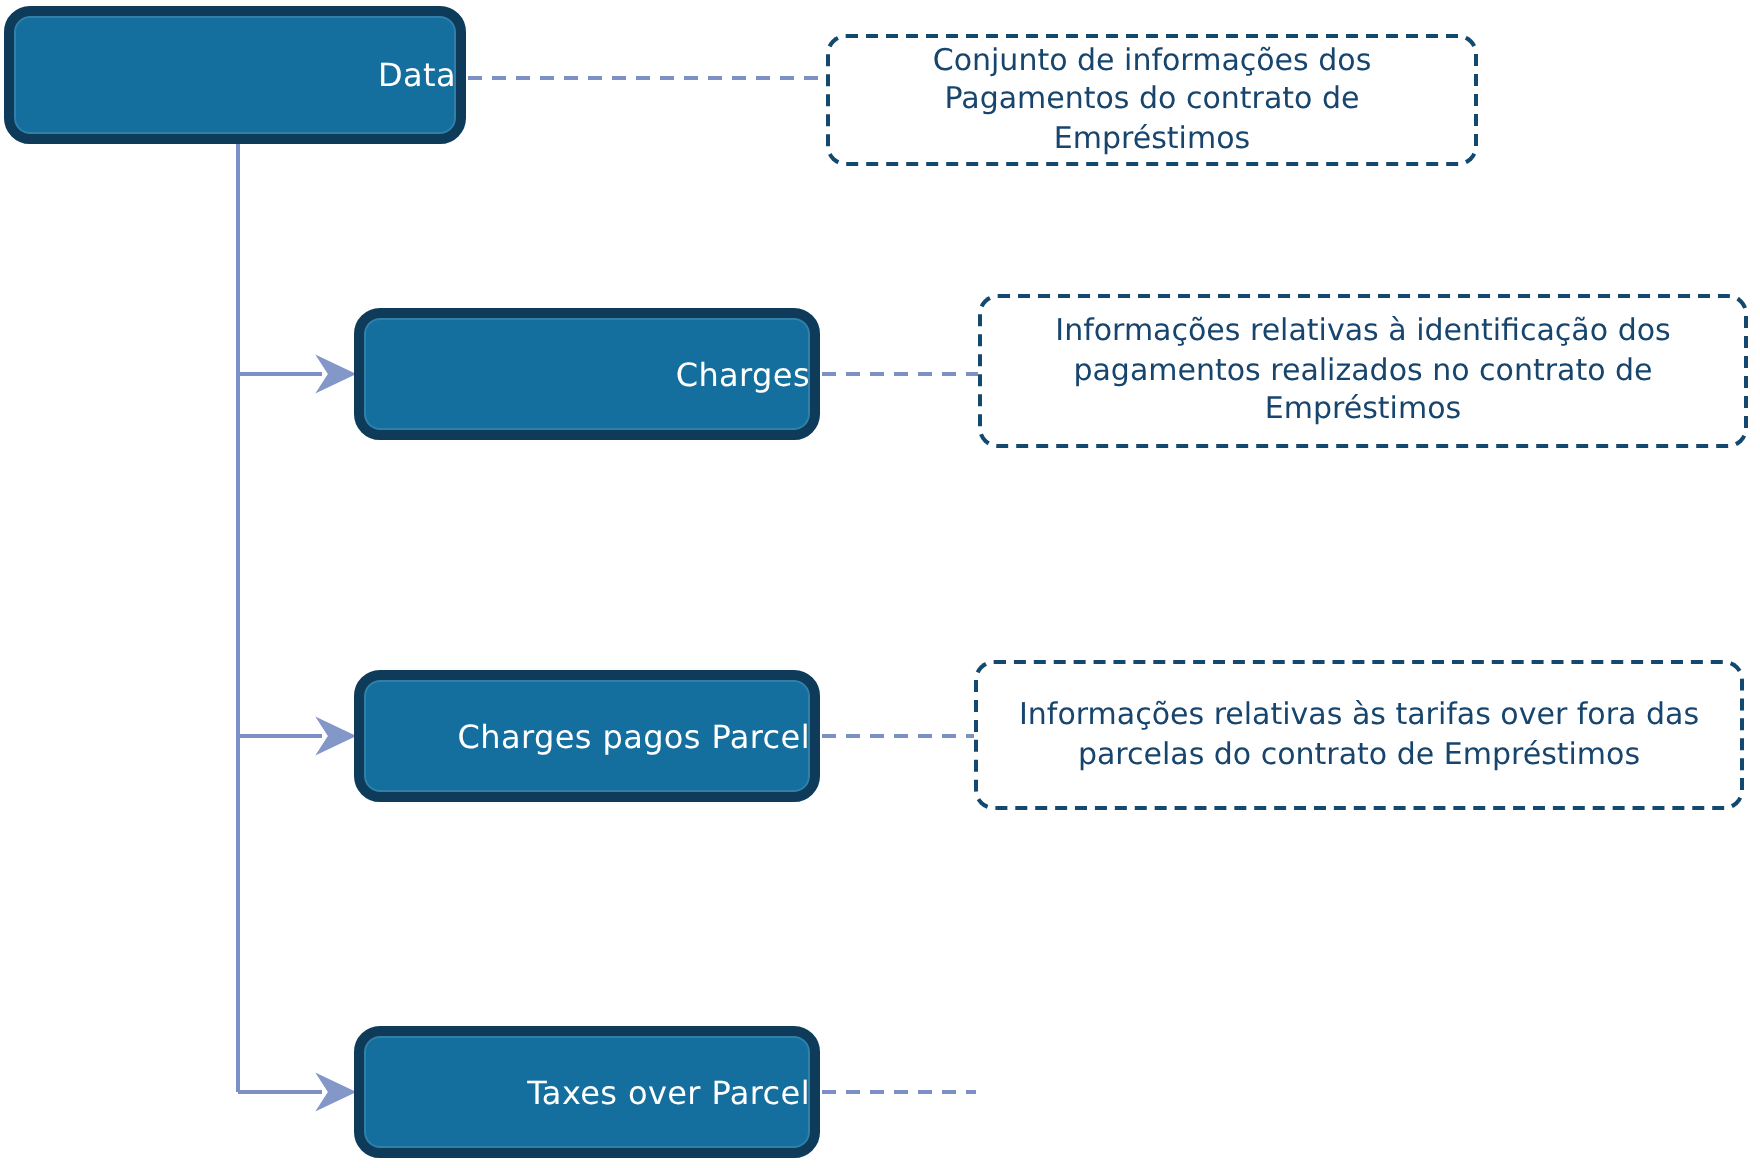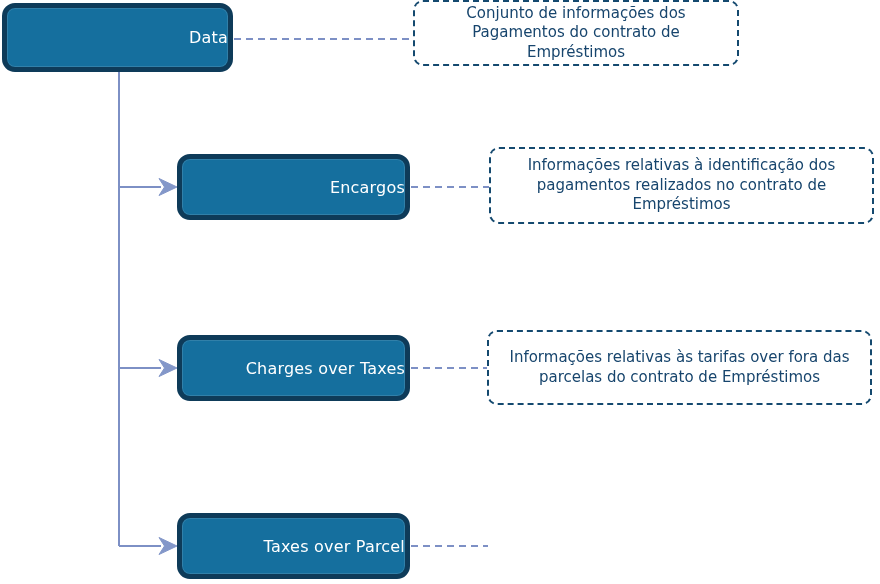--- a/index.html
+++ b/index.html
@@ -88,32 +88,32 @@
     <path class="conn-dashed" d="M411 187 H489"></path>
     <path class="conn-dashed" d="M411 368 H487"></path>
     <path class="conn-dashed" d="M411 546 H488"></path>
   </svg>
 
   <div class="node" style="left:2px;top:3px;width:231px;height:69px;">
     <span>Data</span>
   </div>
 
   <div class="node" style="left:177px;top:154px;width:233px;height:66px;">
-    <span>Encargos</span>
+    <span>Charges</span>
   </div>
 
   <div class="node" style="left:177px;top:335px;width:233px;height:66px;">
-    <span>Charges over Taxes</span>
+    <span>Charges pagos Parcel</span>
   </div>
 
   <div class="node" style="left:177px;top:513px;width:233px;height:66px;">
     <span>Taxes over Parcel</span>
   </div>
 
-  <div class="annotation" style="left:413px;top:0;width:326px;height:66px;">
+  <div class="annotation" style="left:413px;top:17px;width:326px;height:66px;">
     <span>Conjunto de informações dos Pagamentos do contrato de Empréstimos</span>
   </div>
 
   <div class="annotation" style="left:489px;top:147px;width:385px;height:77px;">
     <span>Informações relativas à identificação dos pagamentos realizados no contrato de Empréstimos</span>
   </div>
 
   <div class="annotation" style="left:487px;top:330px;width:385px;height:75px;">
     <span>Informações relativas às tarifas over fora das parcelas do contrato de Empréstimos</span>
   </div>

